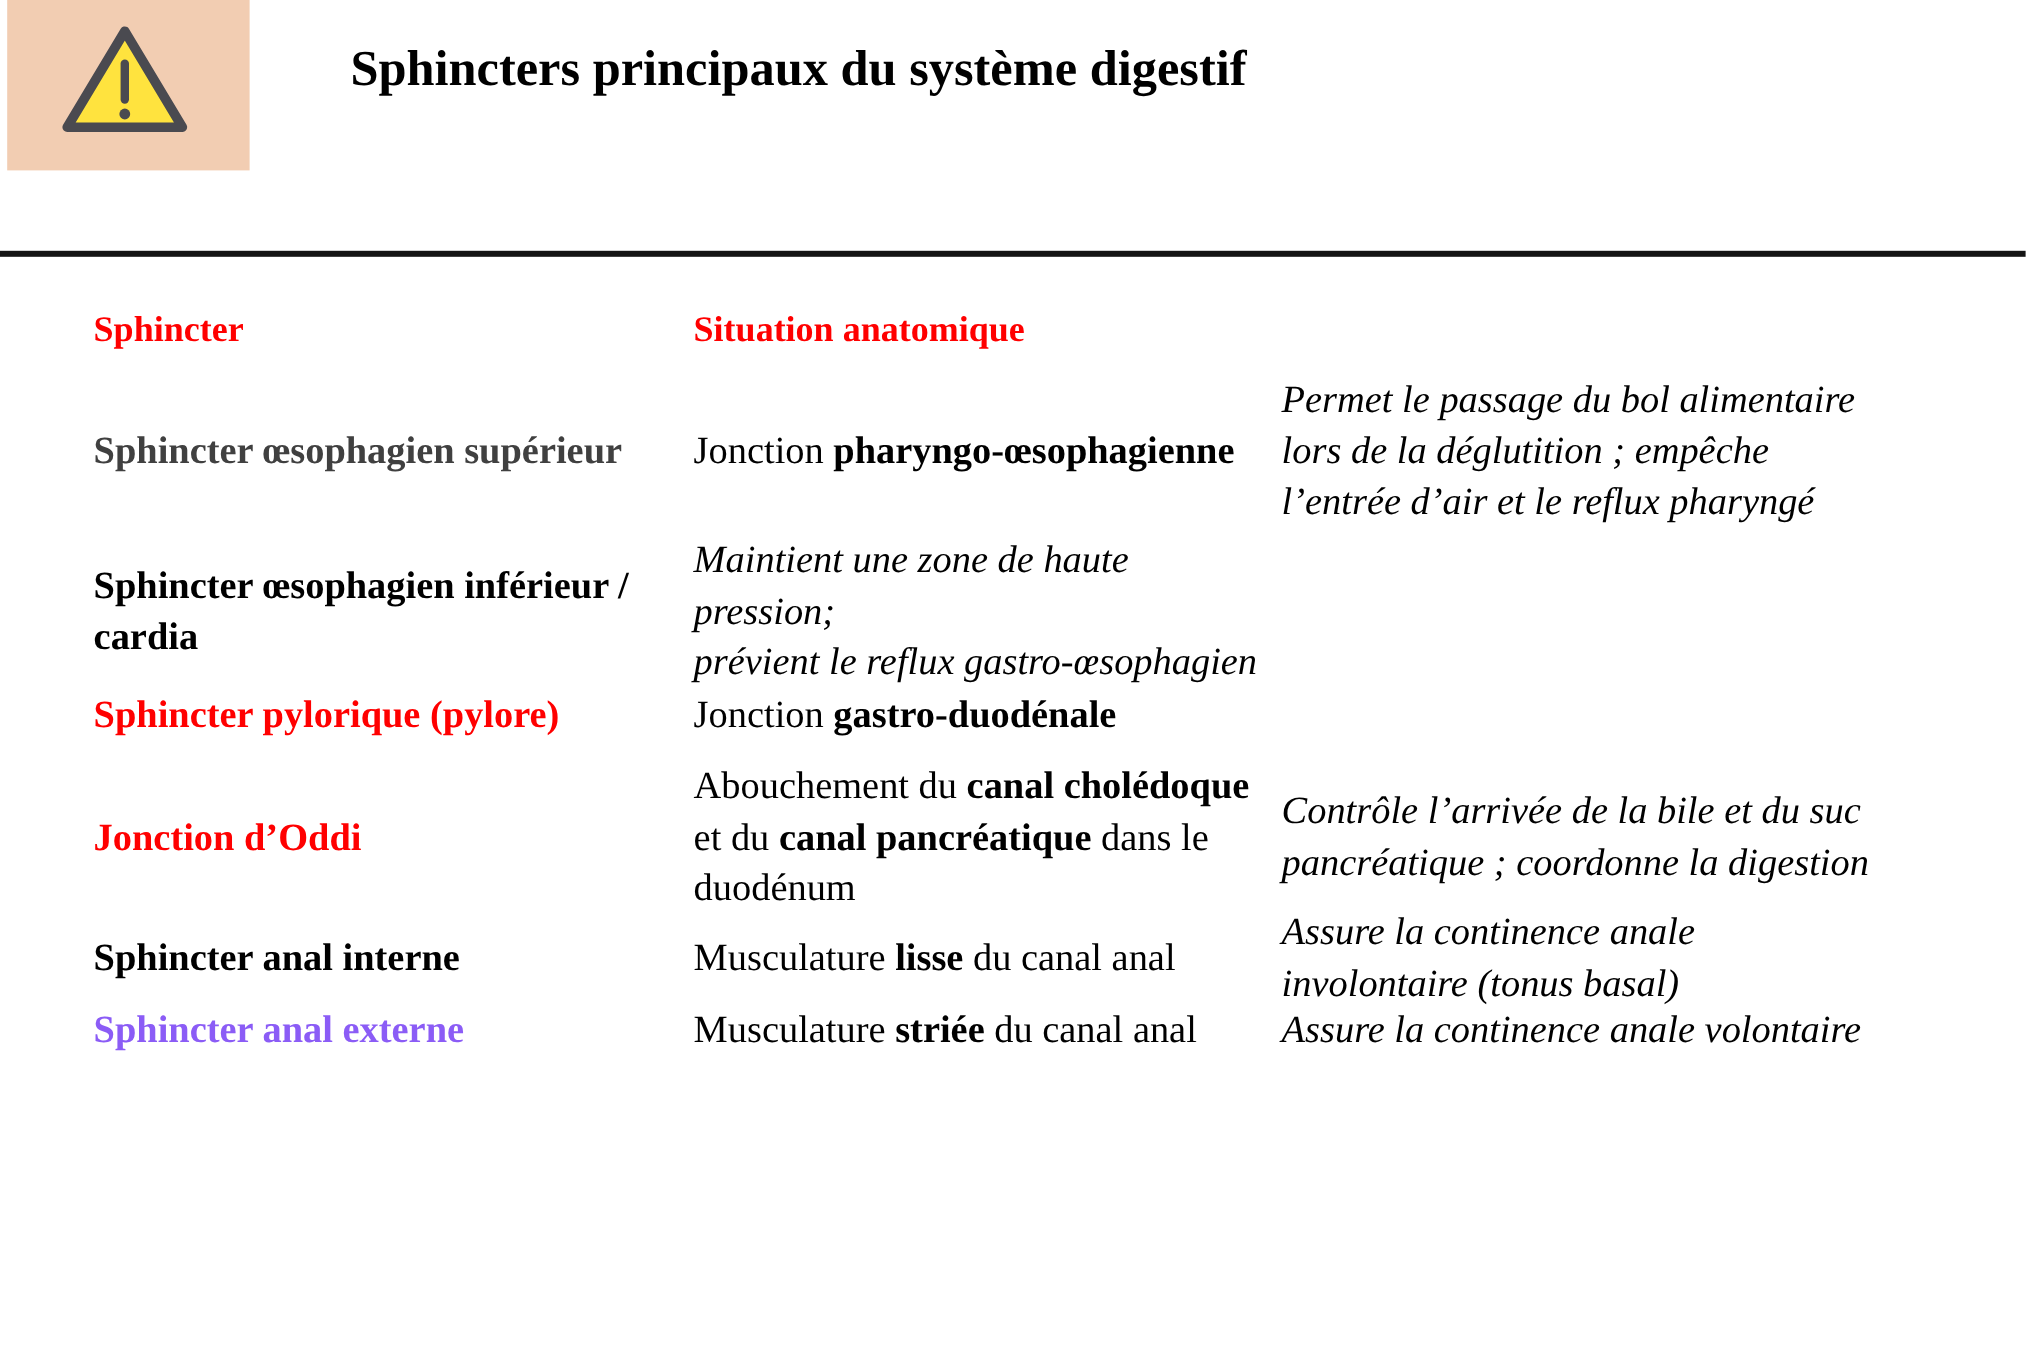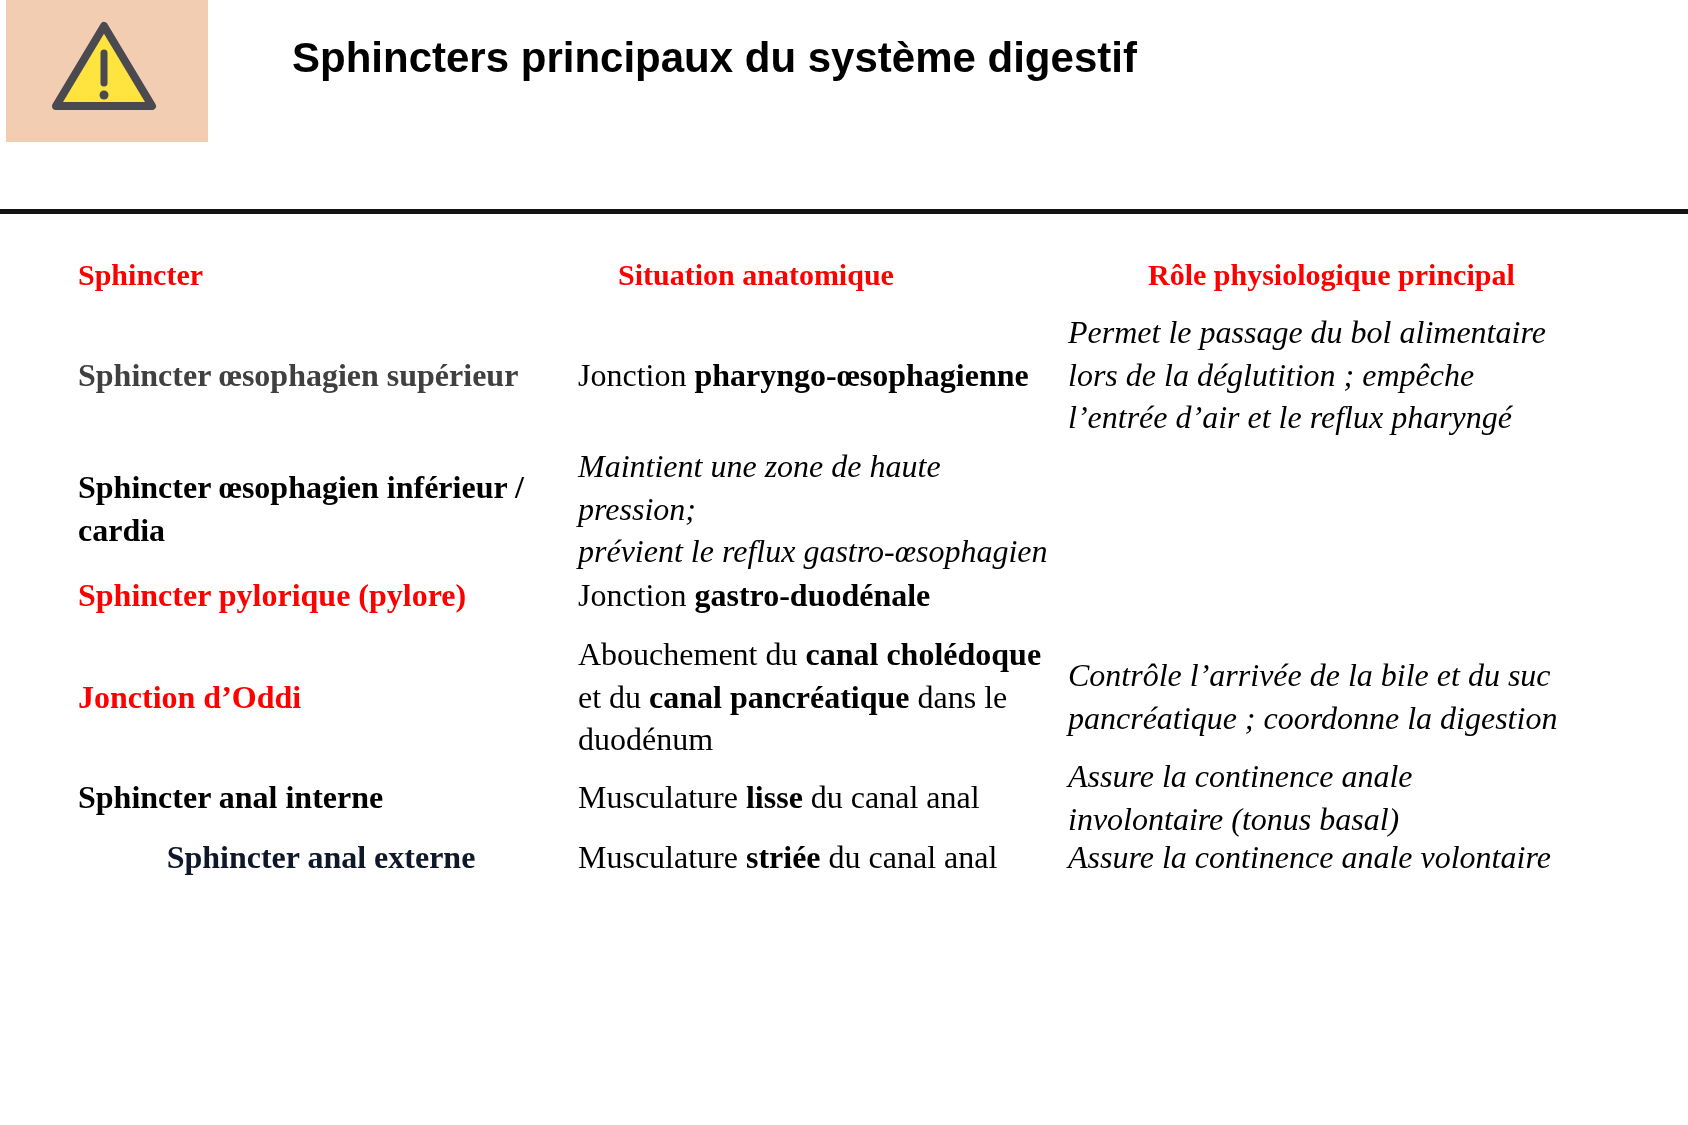--- a/index.html
+++ b/index.html
@@ -10,37 +10,37 @@
     overflow:hidden;
     font-family:"Liberation Serif",serif;
   }
   .icon-box{
     position:absolute;left:6px;top:0;
     width:202px;height:142px;
     display:flex;align-items:center;justify-content:center;
   }
   .title{
     position:absolute;left:292px;top:34px;margin:0;
-    font-family:Liberation Sans, sans-serif;
+    font-family:Liberation Serif, serif;
     font-weight:700;font-size:42px;color:#000;
     white-space:nowrap;
   }
   .rule{
     position:absolute;left:0;top:209px;
     width:1688px;height:5px;background:#141414;
   }
   .table{
     position:absolute;left:78px;top:245px;width:1594px;
   }
   .thead,.trow{
     display:grid;
     grid-template-columns:500px 490px 604px;
     align-items:center;
   }
-  .thead{height:60px;gap:40px;}
+  .thead{height:60px;}
   .thead .cell{
     font-weight:700;font-size:30px;white-space:nowrap;
   }
   .cell{
     font-size:32px;line-height:1.33;
     white-space:pre-line;
     padding-right:14px;
     color:#000;
   }
   .name{font-weight:700;}
@@ -59,21 +59,20 @@
 </div>
 
 <h1 class="title">Sphincters principaux du système digestif</h1>
 
 <div class="rule" style="background: rgb(20, 20, 20);"></div>
 
 <div class="table">
   <div class="thead">
     <div class="cell" style="color: rgb(255, 0, 0);">Sphincter</div>
     <div class="cell" style="color: rgb(255, 0, 0);">Situation anatomique</div>
-    <div class="cell" style="color: rgb(255, 0, 0);">Rôle physiologique principal</div>
   </div>
   <div id="tbody">
       <div class="trow" style="height: 140px;">
         <div class="cell name" style="color: #404040;">Sphincter œsophagien supérieur</div>
         <div class="cell situation"><span>Jonction </span><span class="b">pharyngo-œsophagienne</span></div>
         <div class="cell role">Permet le passage du bol alimentaire
 lors de la déglutition ; empêche
 l’entrée d’air et le reflux pharyngé</div>
       </div>
       <div class="trow" style="height: 112px;">
@@ -94,18 +93,18 @@
         <div class="cell role">Contrôle l’arrivée de la bile et du suc
 pancréatique ; coordonne la digestion</div>
       </div>
       <div class="trow" style="height: 74px;">
         <div class="cell name" style="color: rgb(0, 0, 0);">Sphincter anal interne</div>
         <div class="cell situation"><span>Musculature </span><span class="b">lisse</span><span> du canal anal</span></div>
         <div class="cell role">Assure la continence anale
 involontaire (tonus basal)</div>
       </div>
       <div class="trow" style="height: 56px;">
-        <div class="cell name" style="color: #0f172a; text-align: center;">Sphincter anal externe</div>
+        <div class="cell name" style="color: #8b5cf6;">Sphincter anal externe</div>
         <div class="cell situation"><span>Musculature </span><span class="b">striée</span><span> du canal anal</span></div>
         <div class="cell role">Assure la continence anale volontaire</div>
       </div>
     </div>
 </div>
 
 </body></html>

